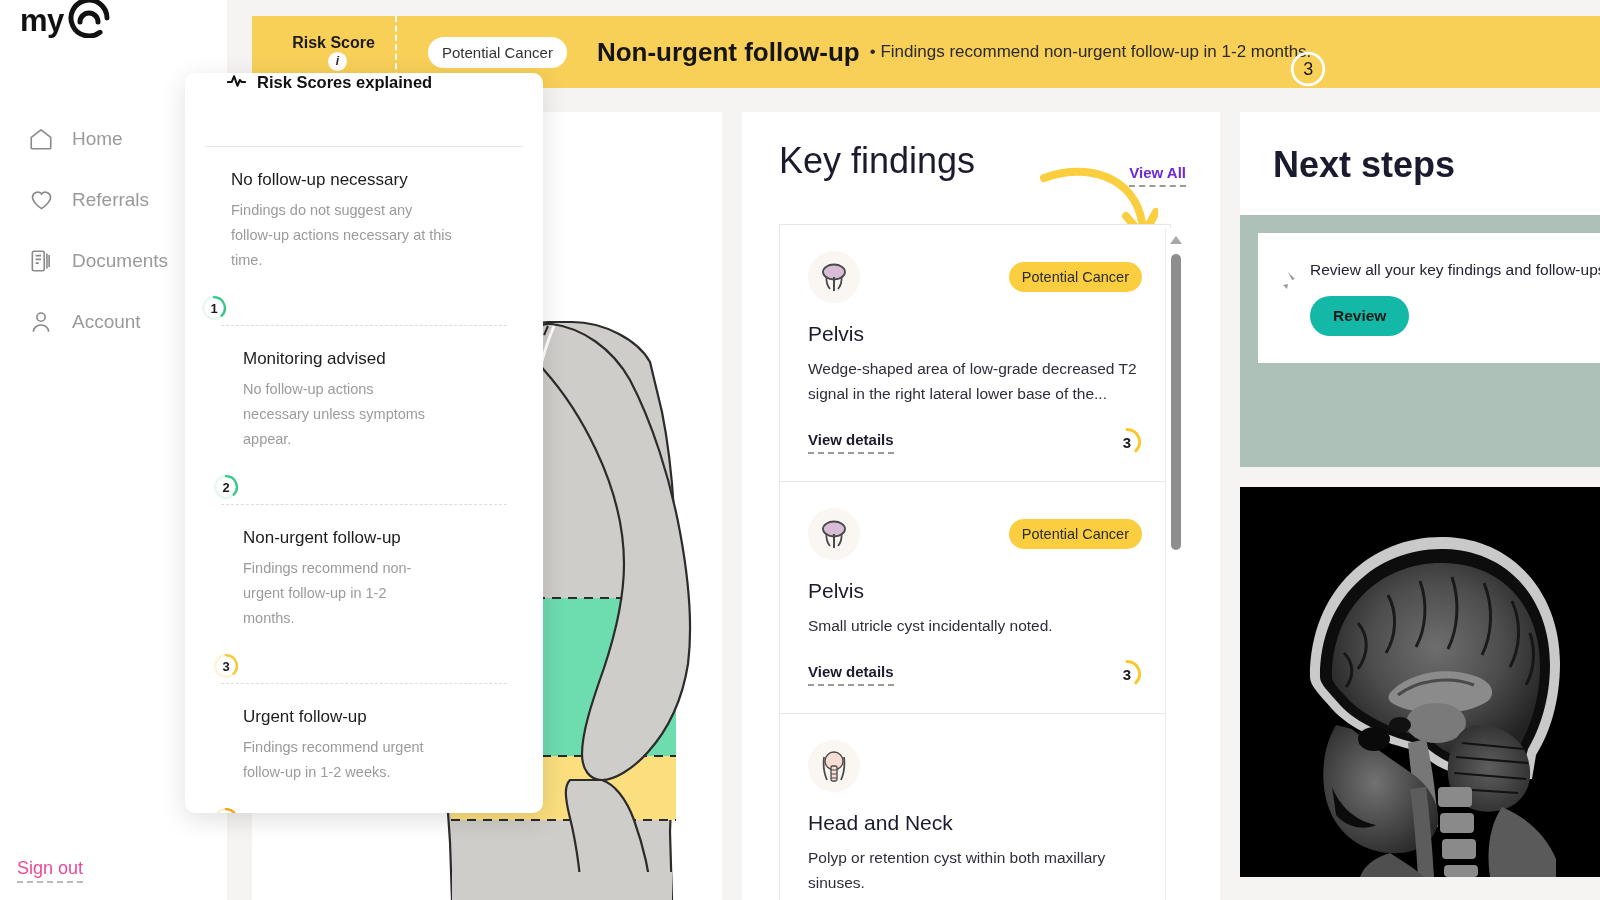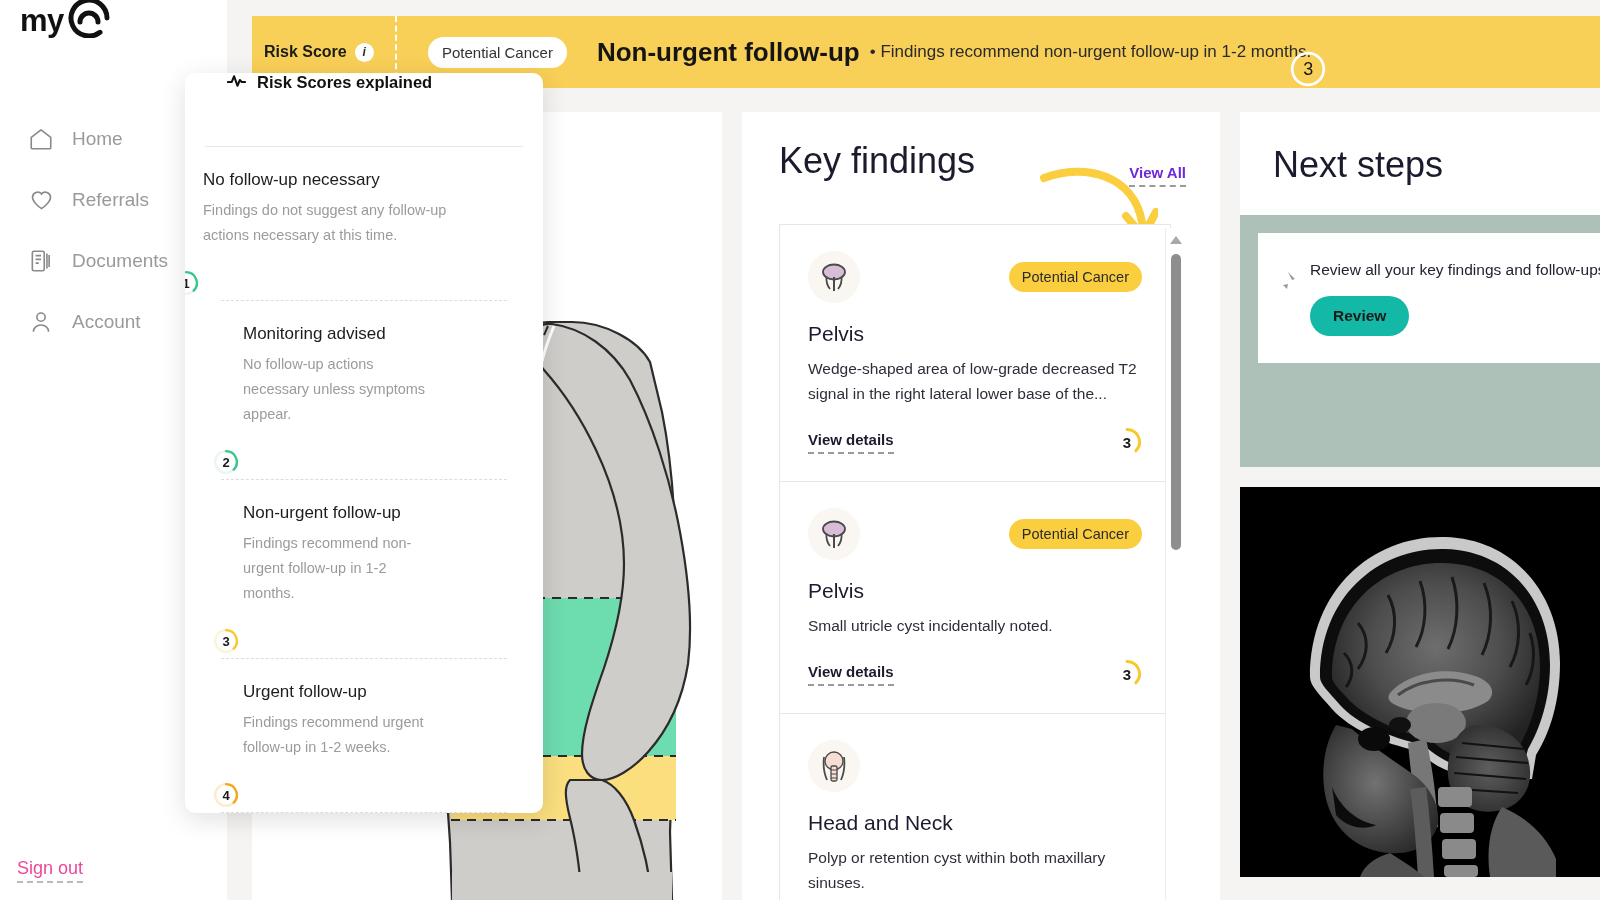--- a/index.html
+++ b/index.html
@@ -32,21 +32,21 @@
   }
 
   
   .stage { position: absolute; left: 227px; top: 0; width: 1373px; height: 900px; background: #f5f4f2; }
 
   
   .banner {
     position: absolute; left: 252px; top: 16px; width: 1348px; height: 72px;
     background: #f8cf57; display: flex; align-items: center; z-index: 6;
   }
-  .banner-risk { display: flex; align-items: center; padding-left: 12px; width: 143px; }
+  .banner-risk { display: flex; align-items: center; padding-left: 20px; width: 143px; flex-direction: column; }
   .banner-risk-label { font-size: 16px; font-weight: 700; color: #1b1b1b; }
   .info-icon {
     width: 19px; height: 19px; border-radius: 50%; background: #ffffff; margin-left: 8px;
     display: flex; align-items: center; justify-content: center;
     font-size: 12px; font-weight: 700; color: #2c2c2c; font-style: italic; cursor: pointer;
   }
   .banner-div { width: 0; height: 72px; border-left: 2px dashed #ffffff; }
   .chip-white {
     margin-left: 31px; background: #ffffff; border-radius: 16px;
     padding: 7px 14px; font-size: 15px; color: #333; white-space: nowrap;
@@ -61,21 +61,21 @@
 
   
   .popover {
     position: absolute; left: 185px; top: 73px; width: 358px; height: 740px;
     background: #ffffff; border-radius: 10px;
     box-shadow: 0 6px 26px rgba(0,0,0,0.13); z-index: 20; overflow: hidden;
   }
   .pop-head { display: flex; align-items: flex-start; height: 73px; padding-left: 42px; }
   .pop-head-title { font-size: 16.5px; font-weight: 700; color: #111; margin-left: 11px; }
   .pop-divider { height: 1px; background: #e8e8e8; margin: 0 20px; }
-  .pop-item { position: relative; padding: 23px 42px 22px 18px; }
+  .pop-item { position: relative; padding: 23px 42px 22px 46px; }
   .pop-item + .pop-item { border-top: 1px dashed #dcdcdc; margin: 0 36px; padding-left: 22px; padding-right: 22px; }
   .pop-item-title { font-size: 17px; color: #1d1d1d; padding-right: 46px; }
   .pop-item-desc { font-size: 14.5px; color: #9b9b9b; line-height: 25px; margin-top: 8px; padding-right: 46px; }
   .pop-badge { position: absolute; right: 30px; top: 22px; }
 
   
   .ring { position: relative; display: inline-block; }
   .ring-num {
     position: absolute; left: 0; top: 0; width: 100%; height: 100%;
     display: flex; align-items: center; justify-content: center;
@@ -136,21 +136,21 @@
   .sb-thumb {
     position: absolute; left: 50%; transform: translateX(-50%); top: 26px;
     width: 10px; height: 296px; border-radius: 6px; background: #8e8e8e; cursor: pointer;
   }
 
   
   .next {
     position: absolute; left: 1240px; top: 112px; width: 360px; height: 355px;
     background: #ffffff;
   }
-  .next-title { position: absolute; left: 33px; top: 32px; font-size: 36px; font-weight: 400; color: #1b1b2e; }
+  .next-title { position: absolute; left: 33px; top: 32px; font-size: 36px; font-weight: 700; color: #1b1b2e; }
   .next-band {
     position: absolute; left: 0; top: 103px; width: 360px; height: 252px; background: #adc1b8;
   }
   .next-card {
     position: absolute; left: 18px; top: 18px; right: -40px; height: 130px; background: #ffffff;
     display: flex; align-items: flex-start; padding: 24px 20px 0 16px;
   }
   .pin-ico { width: 26px; flex: 0 0 26px; margin-top: 12px; }
   .next-body { margin-left: 10px; }
   .next-text { font-size: 15.5px; color: #232331; line-height: 25px; }

